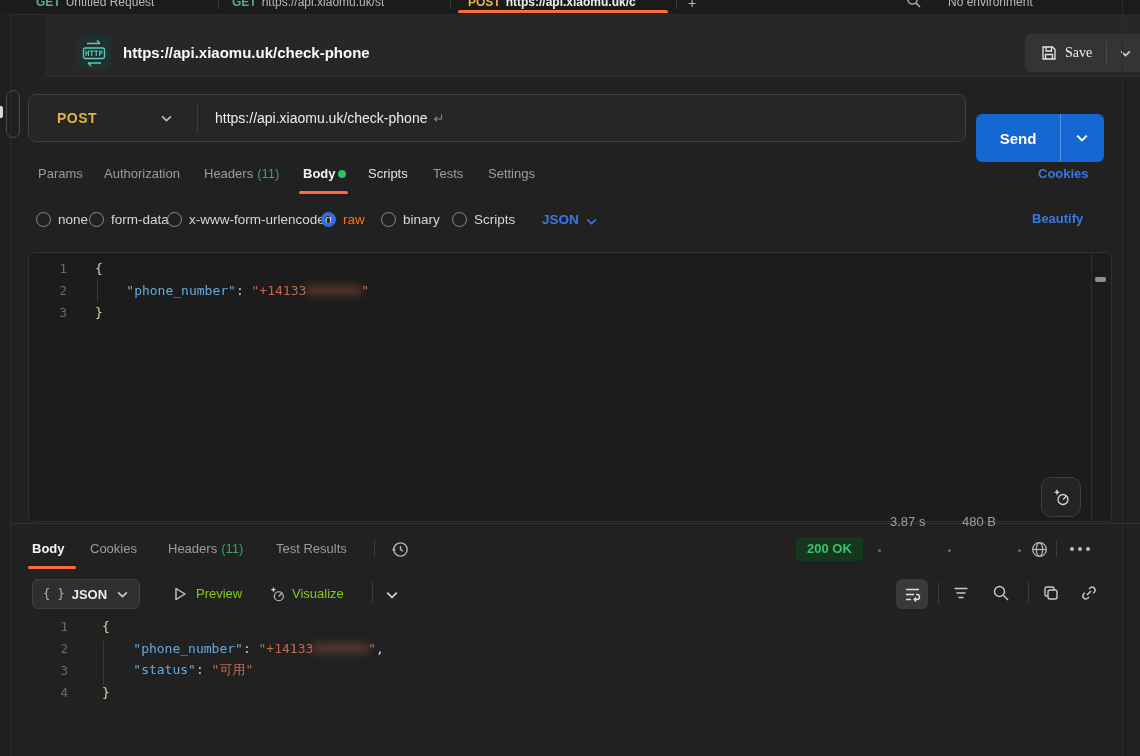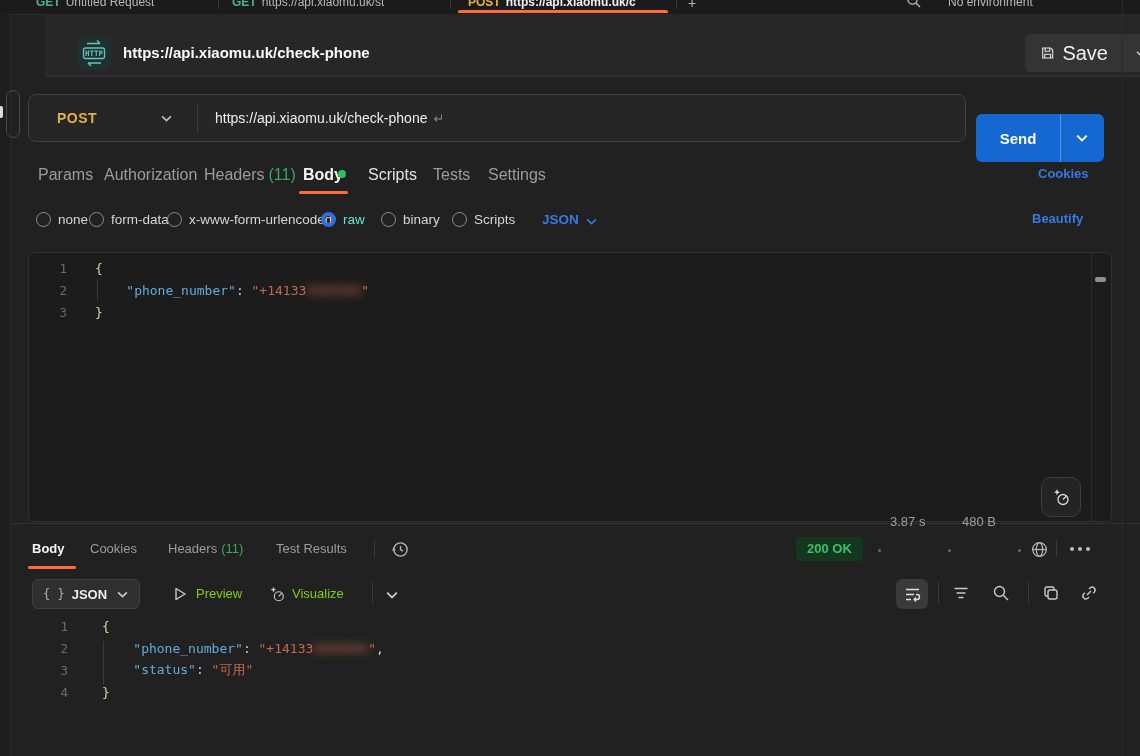--- a/index.html
+++ b/index.html
@@ -20,54 +20,54 @@
 
   
   .req-header{position:absolute;left:0;top:14px;width:1140px;height:62px;background:#272727;
               border-bottom:1px solid #2f2f2f;margin-left:45px;}
   .http-icon{position:absolute;left:32px;top:22px;width:34px;height:34px;background:#20302f;
              border-radius:7px;}
   .req-title{position:absolute;left:78px;top:22px;height:34px;line-height:34px;font-size:15px;
              font-weight:bold;color:#fbfbfb;}
   .save-btn{position:absolute;left:980px;top:20px;width:120px;height:38px;background:#343434;
             border-radius:6px;display:flex;align-items:center;cursor:pointer;}
-  .save-btn .lbl{font-size:20px;color:#f0f0f0;margin-left:8px;}
+  .save-btn .lbl{font-size:14px;color:#f0f0f0;margin-left:8px;font-family:Liberation Serif, serif;}
   .save-btn .vd{width:1px;height:22px;background:#4a4a4a;margin-left:14px;}
   .save-btn .chev{margin-left:13px;}
 
   
   .url-box{position:absolute;left:28px;top:94px;width:938px;height:48px;background:#262626;
            border:1px solid #404040;border-radius:8px;box-sizing:border-box;}
   .method-lbl{position:absolute;left:28px;top:0;height:46px;line-height:46px;font-size:14px;
               font-weight:bold;color:#e3b341;letter-spacing:.5px;}
   .method-chev{position:absolute;left:132px;top:20px;}
   .url-vd{position:absolute;left:168px;top:8px;width:1px;height:30px;background:#3c3c3c;}
   .url-text{position:absolute;left:186px;top:0;height:46px;line-height:46px;font-size:14px;color:#ededed;}
   .enter-hint{color:#8a8a8a;font-size:13px;margin-left:6px;}
   .send-btn{position:absolute;left:976px;top:94px;width:128px;height:48px;background:#1567d2;
             border-radius:6px;display:flex;align-items:center;cursor:pointer;margin-top:20px;}
   .send-btn .lbl{width:84px;text-align:center;font-size:15px;font-weight:bold;color:#fff;}
   .send-btn .vd{width:1px;height:48px;background:rgba(255,255,255,.28);}
   .send-btn .chev{margin-left:15px;}
 
   
-  .rtab{position:absolute;top:166px;font-size:16px;color:#9c9c9c;cursor:pointer;white-space:nowrap;}
+  .rtab{position:absolute;top:166px;font-size:13px;color:#9c9c9c;cursor:pointer;white-space:nowrap;}
   .rtab.on{color:#f5f5f5;font-weight:bold;}
   .rtab.semi{color:#e3e3e3;}
   .count{color:#3fa45f;margin-left:4px;}
   .body-dot{position:absolute;left:338px;top:170px;width:8px;height:8px;border-radius:50%;background:#2fbf5f;}
   .rtab-underline{position:absolute;left:299px;top:191px;width:49px;height:3px;background:#ff6c37;border-radius:2px;}
   .link-blue{color:#3779e3;font-weight:bold;font-size:13px;cursor:pointer;}
 
   
   .radio{position:absolute;top:212px;width:15px;height:15px;border-radius:50%;
          border:1.5px solid #8b8b8b;box-sizing:border-box;cursor:pointer;}
   .radio.sel{border:4.5px solid #2f6fdb;}
   .rlabel{position:absolute;top:212px;font-size:13.5px;color:#d6d6d6;cursor:pointer;white-space:nowrap;}
-  .rlabel.sel{color:#5eead4;}
+  .rlabel.sel{color:#f97316;}
 
   
   .editor-panel{position:absolute;left:28px;top:252px;width:1084px;height:270px;background:#1c1c1c;
                 border:1px solid #313131;border-radius:6px;box-sizing:border-box;overflow:hidden;}
   .code-area{position:absolute;left:0;top:4px;right:0;}
   .code-line{display:flex;height:22px;align-items:center;}
   .ln{width:38px;flex:none;text-align:right;font-family:"DejaVu Sans Mono",monospace;
       font-size:12.5px;color:#6b6b6b;}
   .code-text{font-family:"DejaVu Sans Mono",monospace;font-size:13px;white-space:pre;padding-left:28px;}
   .resp-editor .ln{width:40px;}

